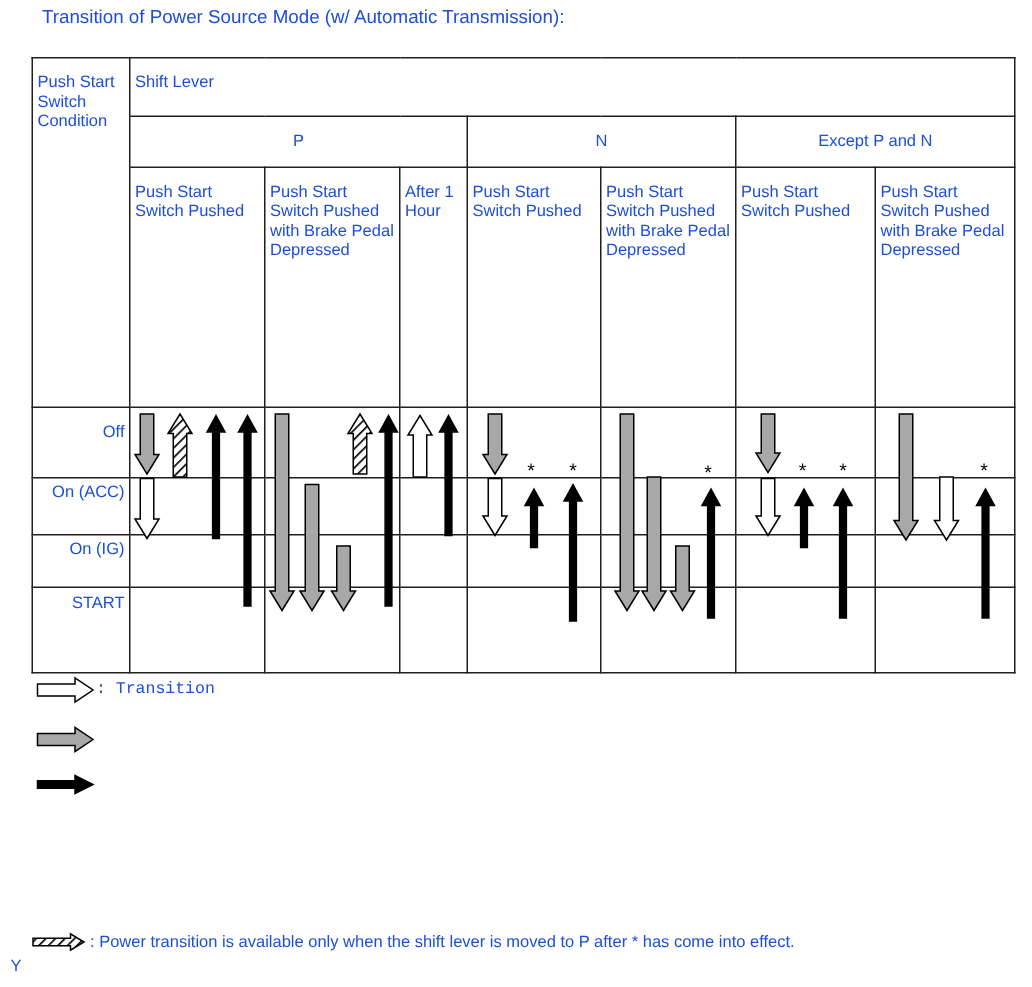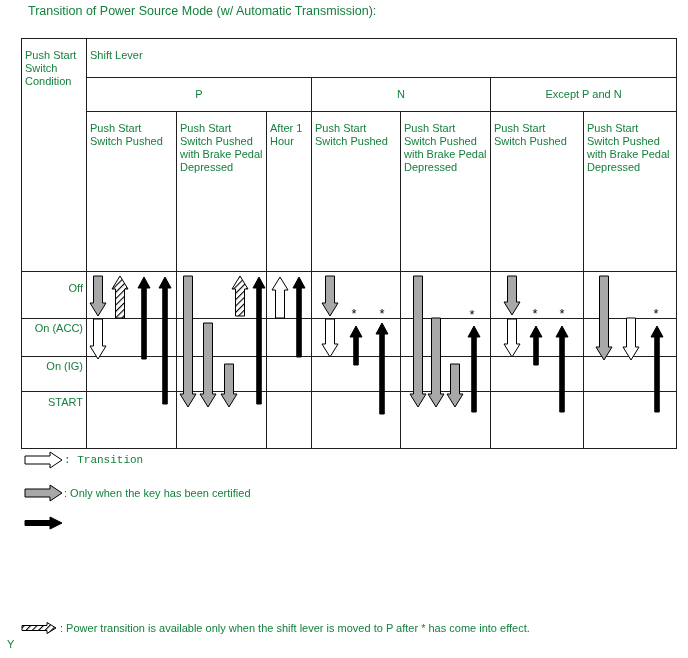--- a/index.html
+++ b/index.html
@@ -1,17 +1,17 @@
 <!DOCTYPE html>
 <html><head>
 <meta charset="utf-8">
 <style>
   html,body{margin:0;padding:0;background:#fff;}
   #page{position:relative;width:688px;height:658px;background:#ffffff;
-        font-family:"Liberation Sans","DejaVu Sans",sans-serif;color:#15803d;overflow:hidden;}
+        font-family:"Liberation Sans","DejaVu Sans",sans-serif;color:#1d4ed8;overflow:hidden;}
   #page-title{position:absolute;left:28px;top:4px;font-size:12.5px;white-space:nowrap;}
   table.grid{position:absolute;left:21px;top:38px;width:656px;border-collapse:collapse;table-layout:fixed;}
   table.grid td{border:1px solid #1f1f1f;font-size:11px;line-height:13px;padding:10px 3px;
                 vertical-align:top;overflow:hidden;}
   td.corner{vertical-align:top;}
   td.center{text-align:left;border-radius:8px;}
   tr.grp td{vertical-align:middle;text-align:center;}
   td.rowlabel{text-align:right;}
   tr.row-off td.rowlabel{padding-top:10px;}
   tr.row-acc td.rowlabel,tr.row-ig td.rowlabel{padding-top:3px;}
@@ -99,21 +99,20 @@
       <td></td>
           <td></td>
       <td></td>
           <td></td>
       <td></td>
     </tr>
   </tbody>
     </table>
 
   <div class="abs-text" id="legend-label-0">: Transition</div>
-  <div class="abs-text" id="legend-label-1">: Only when the key has been certified</div>
 
   <div id="note-block">
   </div>
 
   <div class="abs-text" id="hatched-label">: Power transition is available only when the shift lever is moved to P after * has come into effect.</div>
 
   <div class="abs-text" id="footer-mark">Y</div>
 
   <svg id="overlay" width="688" height="658" viewBox="0 0 688 658">
     <defs>

